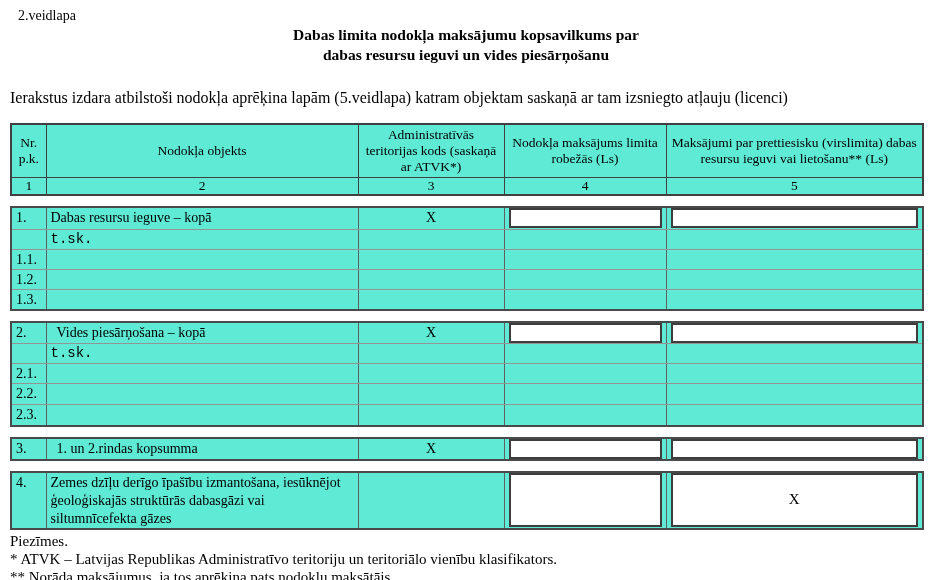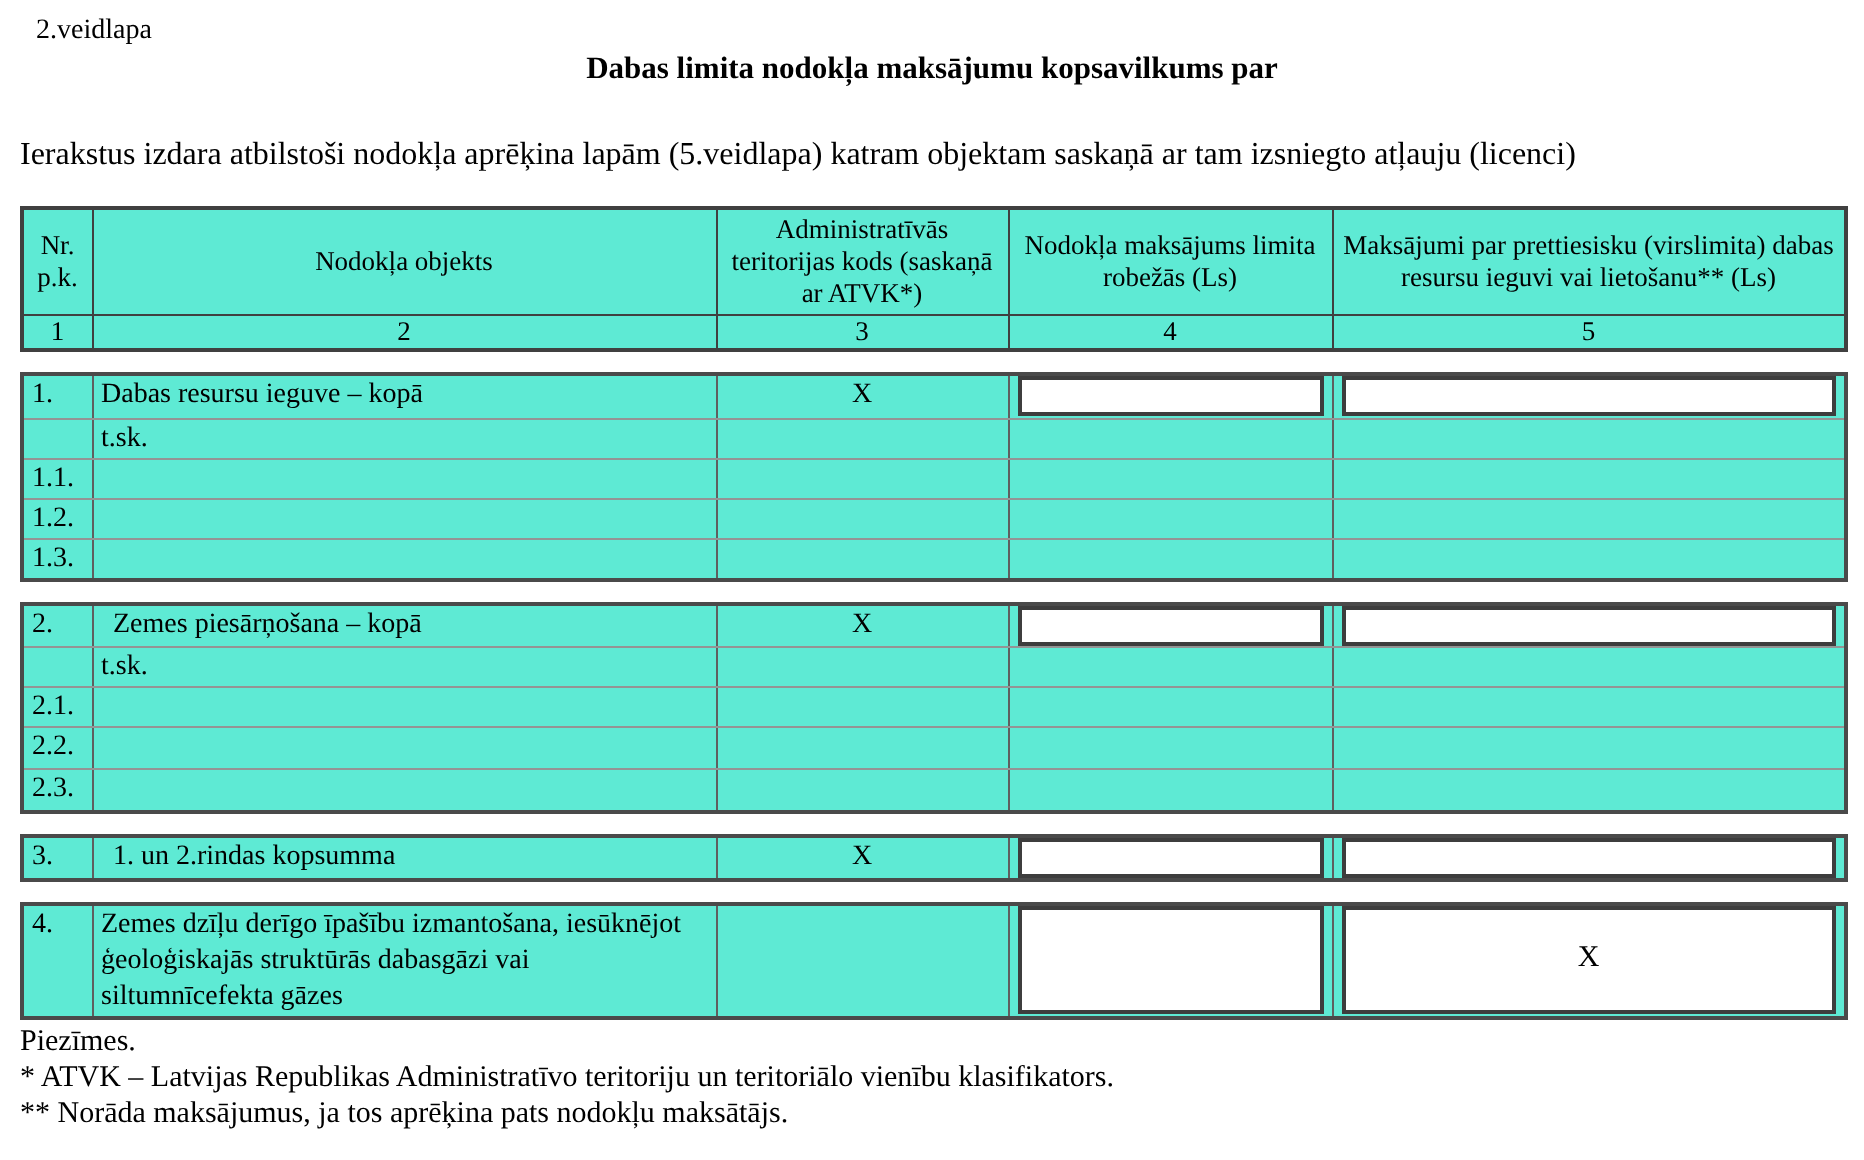--- a/index.html
+++ b/index.html
@@ -38,38 +38,39 @@
   td.obj {}
   td.obj.indent { padding-left:10px; }
   td.atvk { text-align:center; font-size:15px; }
   td.box-cell { padding:1px 2px; }
   .ibox { border:2px solid #3d3d3d; height:16px; background:#fff; }
   .ibox-tall { border:2px solid #3d3d3d; height:50px; background:#fff;
                display:flex; align-items:center; justify-content:center; font-size:15px; }
   td.hb { border-bottom:2px solid #1f1f1f; }
 
   tr.r-main { height:22px; }
-  tr.r-tsk  { height:20px; }
+  tr.r-tsk  { height:20px;font-family:Liberation Mono, monospace; }
   tr.r-sub  { height:19px; }
   tr.r-sub2 { height:21px; }
   tr.r-four { height:56px; }
   tr.r-four td.obj { padding-top:1px; line-height:18px; }
 
   .notes { margin-top:3px; font-size:15px; line-height:17px; }
   .notes div { margin-bottom:1px; }
 </style>
 </head>
 <body>
 
 <div class="page">
 
   <div class="form-label">2.veidlapa</div>
 
   <div class="title">
     <div>Dabas limita nodokļa maksājumu kopsavilkums par</div>
+    <div>dabas resursu ieguvi un vides piesārņošanu</div>
   </div>
 
   <div class="subtitle">Ierakstus izdara atbilstoši nodokļa aprēķina lapām (5.veidlapa) katram objektam saskaņā ar tam izsniegto atļauju (licenci)</div>
 
   <table class="hdr">
     <colgroup>
         <col class="c1">
         <col class="c2">
         <col class="c3">
         <col class="c4">
@@ -148,21 +149,21 @@
     <colgroup>
         <col class="c1">
         <col class="c2">
         <col class="c3">
         <col class="c4">
         <col class="c5">
       </colgroup>
     <tbody>
         <tr class="r-main">
       <td class="num">2.</td>
-      <td class="obj indent">Zemes piesārņošana – kopā</td>
+      <td class="obj indent">Vides piesārņošana – kopā</td>
       <td class="atvk">X</td>
       <td class="box-cell">
             <div class="ibox"></div>
           </td>
       <td class="box-cell">
             <div class="ibox"></div>
           </td>
     </tr>
     <tr class="r-tsk">
       <td class="num"></td>

